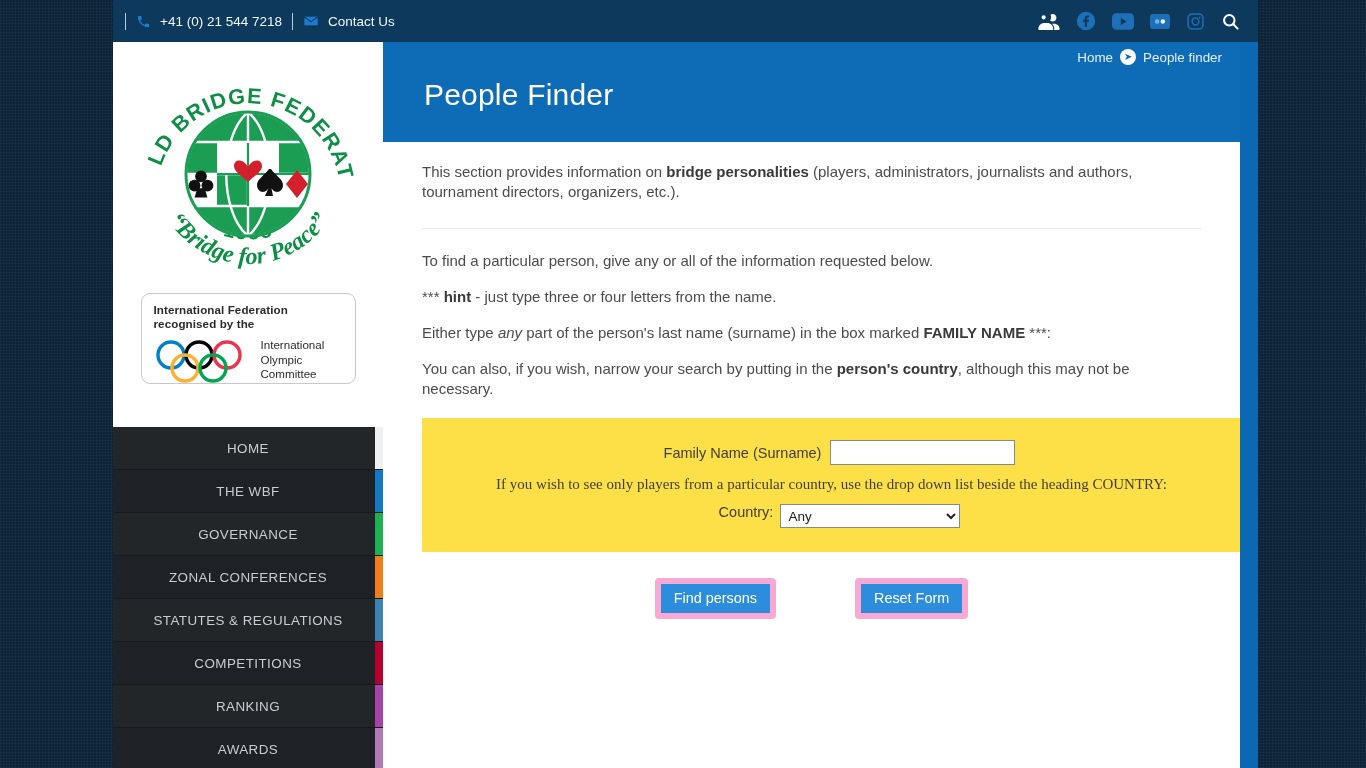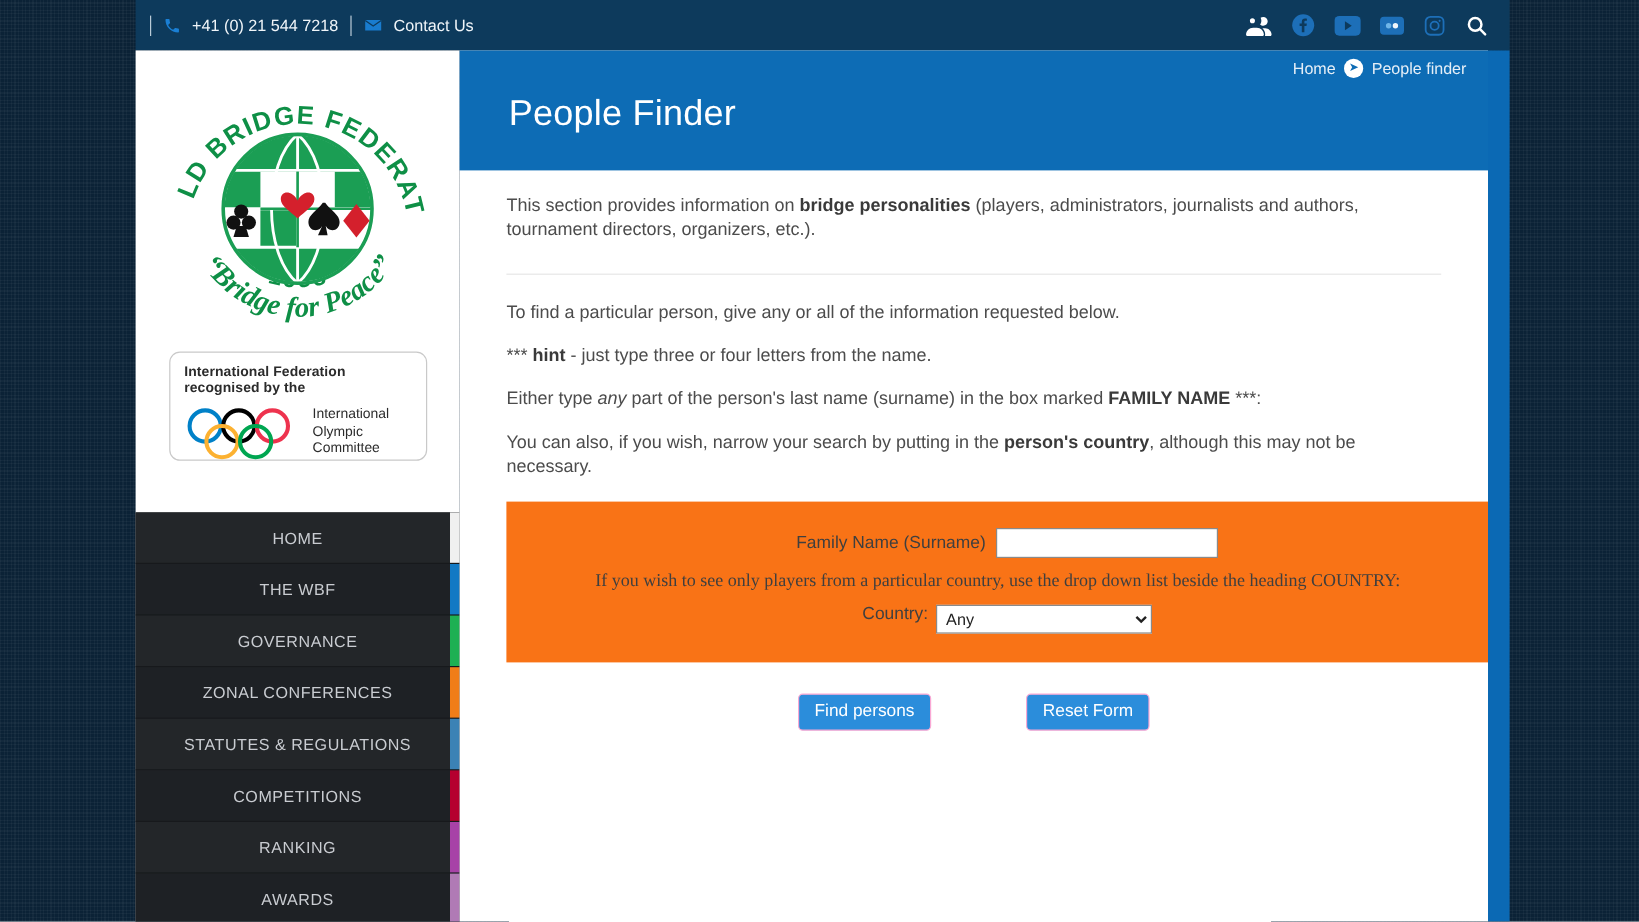--- a/index.html
+++ b/index.html
@@ -137,21 +137,21 @@
   hr.rule {
     border: 0; border-top: 1px solid #e6e6e6;
     margin: 26px 0 22px 0;
   }
   .para-spaced { margin-bottom: 16px; }
 
   
   .formpanel {
     margin: 19px 0 0 0;
     width: 835px;
-    background: #f97316;
+    background: #fde047;
     padding: 22px 0 24px 0;
     text-align: center;
   }
   .field-row {
     display: flex; align-items: center; justify-content: center;
     gap: 9px;
   }
   .field-label { font-size: 14.5px; color: #3f3f3f; }
   .text-input {
     width: 185px; height: 25px;
@@ -175,21 +175,21 @@
     border: 1px solid #8a8a8a;
     background: #ffffff; color: #222;
     padding-left: 3px;
   }
   .btn-row {
     display: flex; justify-content: center; gap: 79px;
     margin-top: 26px;
   }
   .btn {
     background: #2b8ddb;
-    border: 1px solid #f9a8d4;
+    border: 6px solid #f9a8d4;
     border-radius: 4px;
     color: #ffffff;
     font-family: "Liberation Sans", sans-serif;
     font-size: 14.4px;
     padding: 6px 13px 7px 13px;
     cursor: pointer;
   }
 </style>
 </head>
 <body>

